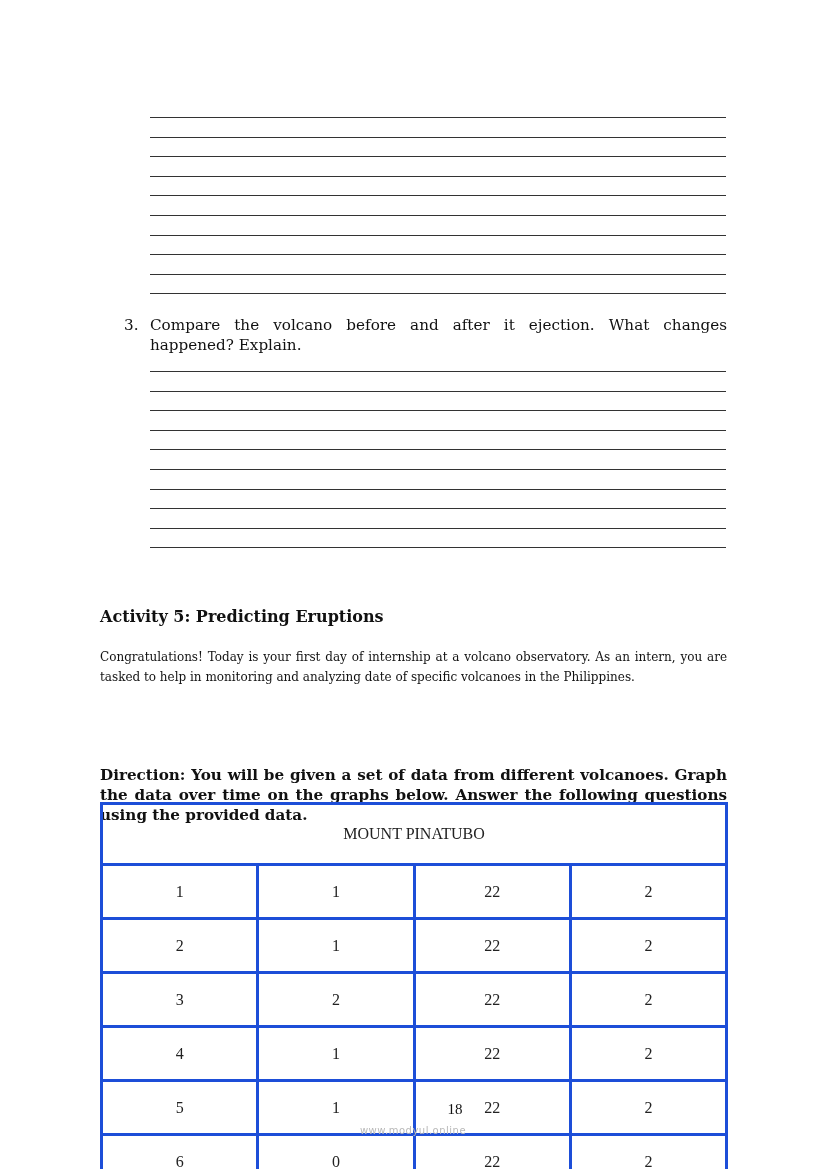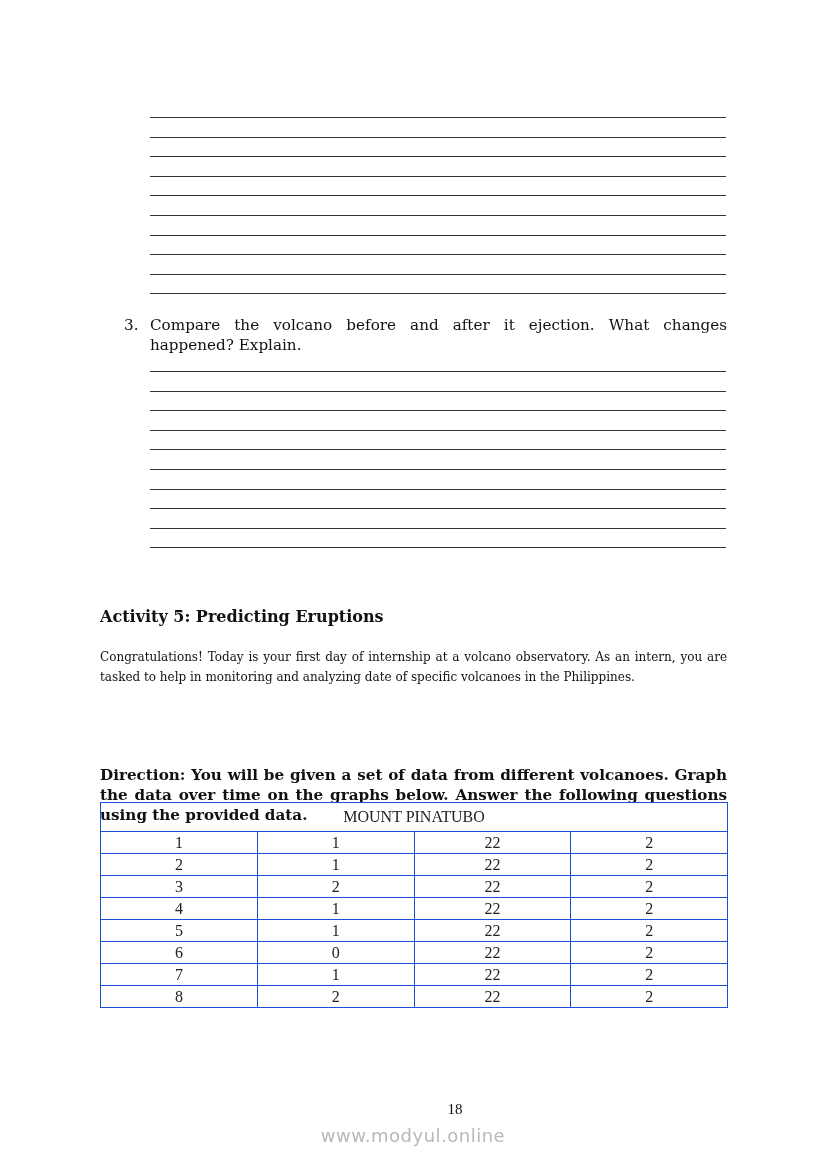--- a/index.html
+++ b/index.html
@@ -81,23 +81,23 @@
       left: 100px;
       top: 802px;
       width: 628px;
       border-collapse: collapse;
       font-family: "Liberation Serif", "DejaVu Serif", serif;
       font-size: 16px;
       color: #222222;
       table-layout: fixed;
     }
     table.data-table td, table.data-table th {
-      border: 1px solid #1d4ed8;
+      border: 3px solid #1d4ed8;
       text-align: center;
-      padding: 0;
+      padding: 15px;
       font-weight: normal;
     }
     table.data-table .title-cell {
       height: 28px;
       line-height: 20px;
     }
     table.data-table .header-cell {
       height: 49px;
       line-height: 20px;
     }
@@ -117,21 +117,21 @@
       color: #111111;
       padding-left: 42px;
     }
     .watermark {
       position: absolute;
       left: 0;
       width: 826px;
       top: 1125px;
       text-align: center;
       font-family: "DejaVu Sans", "Liberation Sans", sans-serif;
-      font-size: 18px;
+      font-size: 10px;
       letter-spacing: 0.5px;
       color: #b8b8b8;
     }
   </style>
 </head>
 <body>
 
 <div class="answer-block" id="answer-block-1">
     <div class="answer-line"></div>
     <div class="answer-line"></div>

